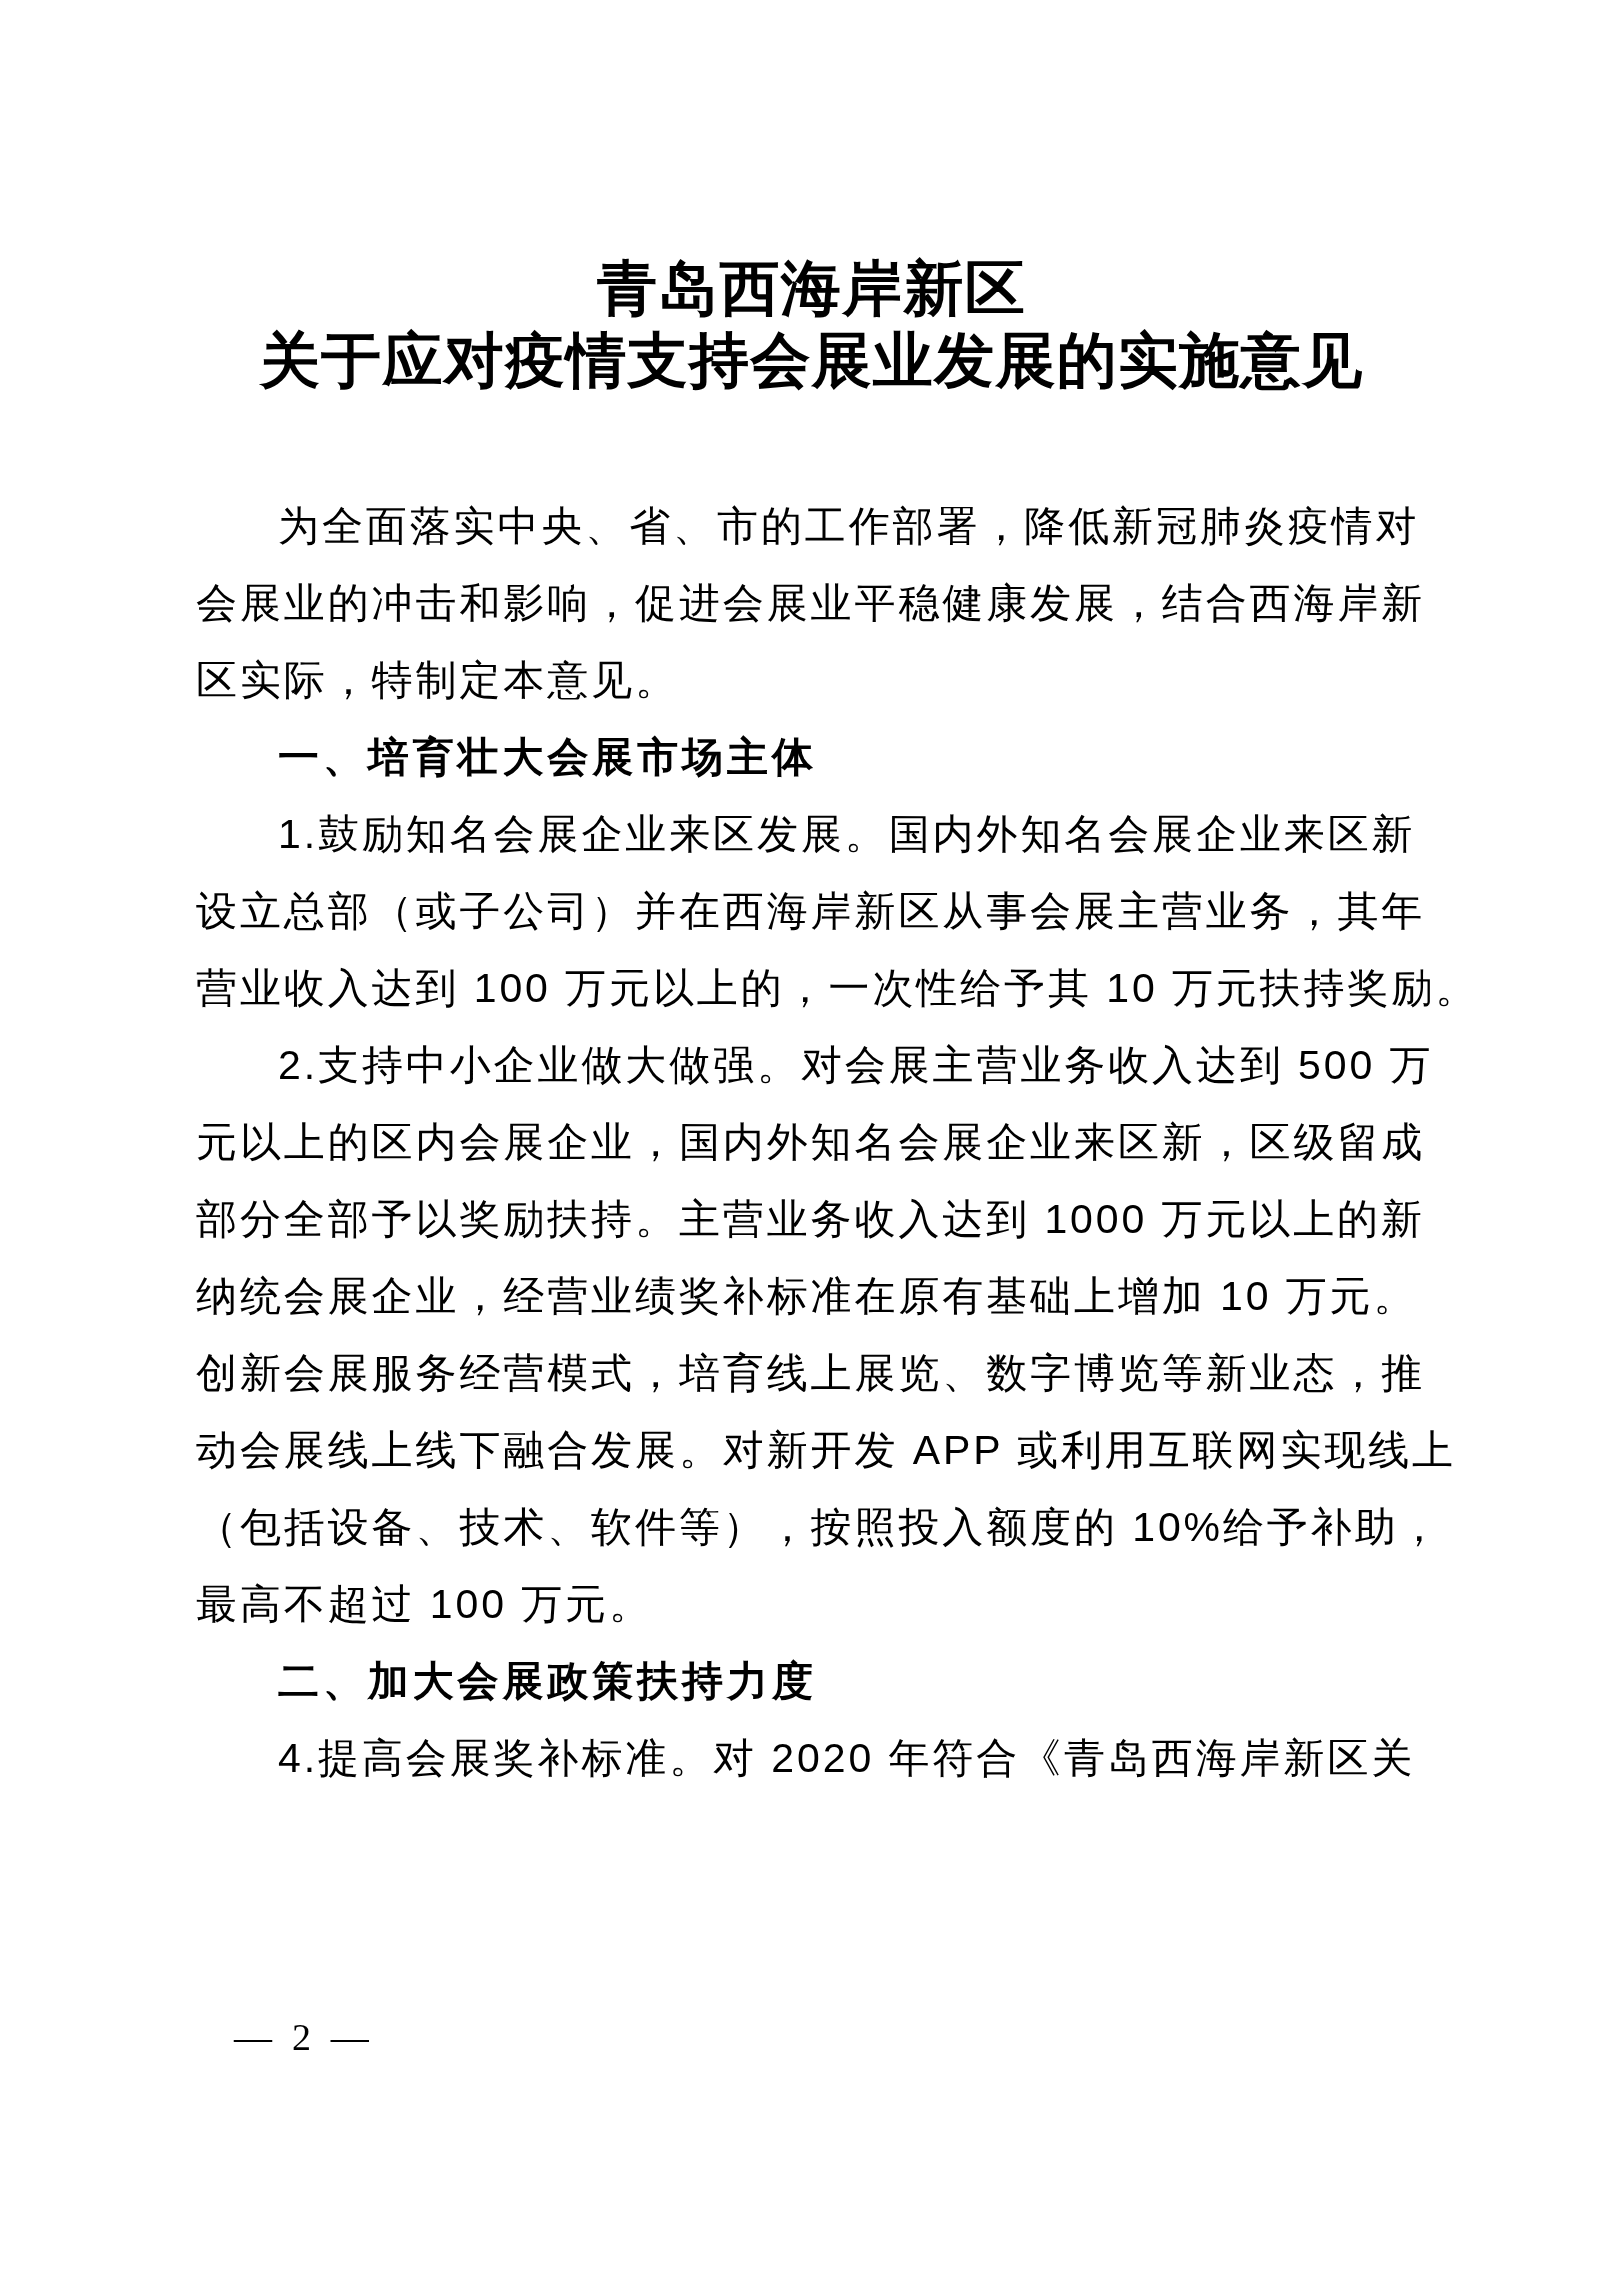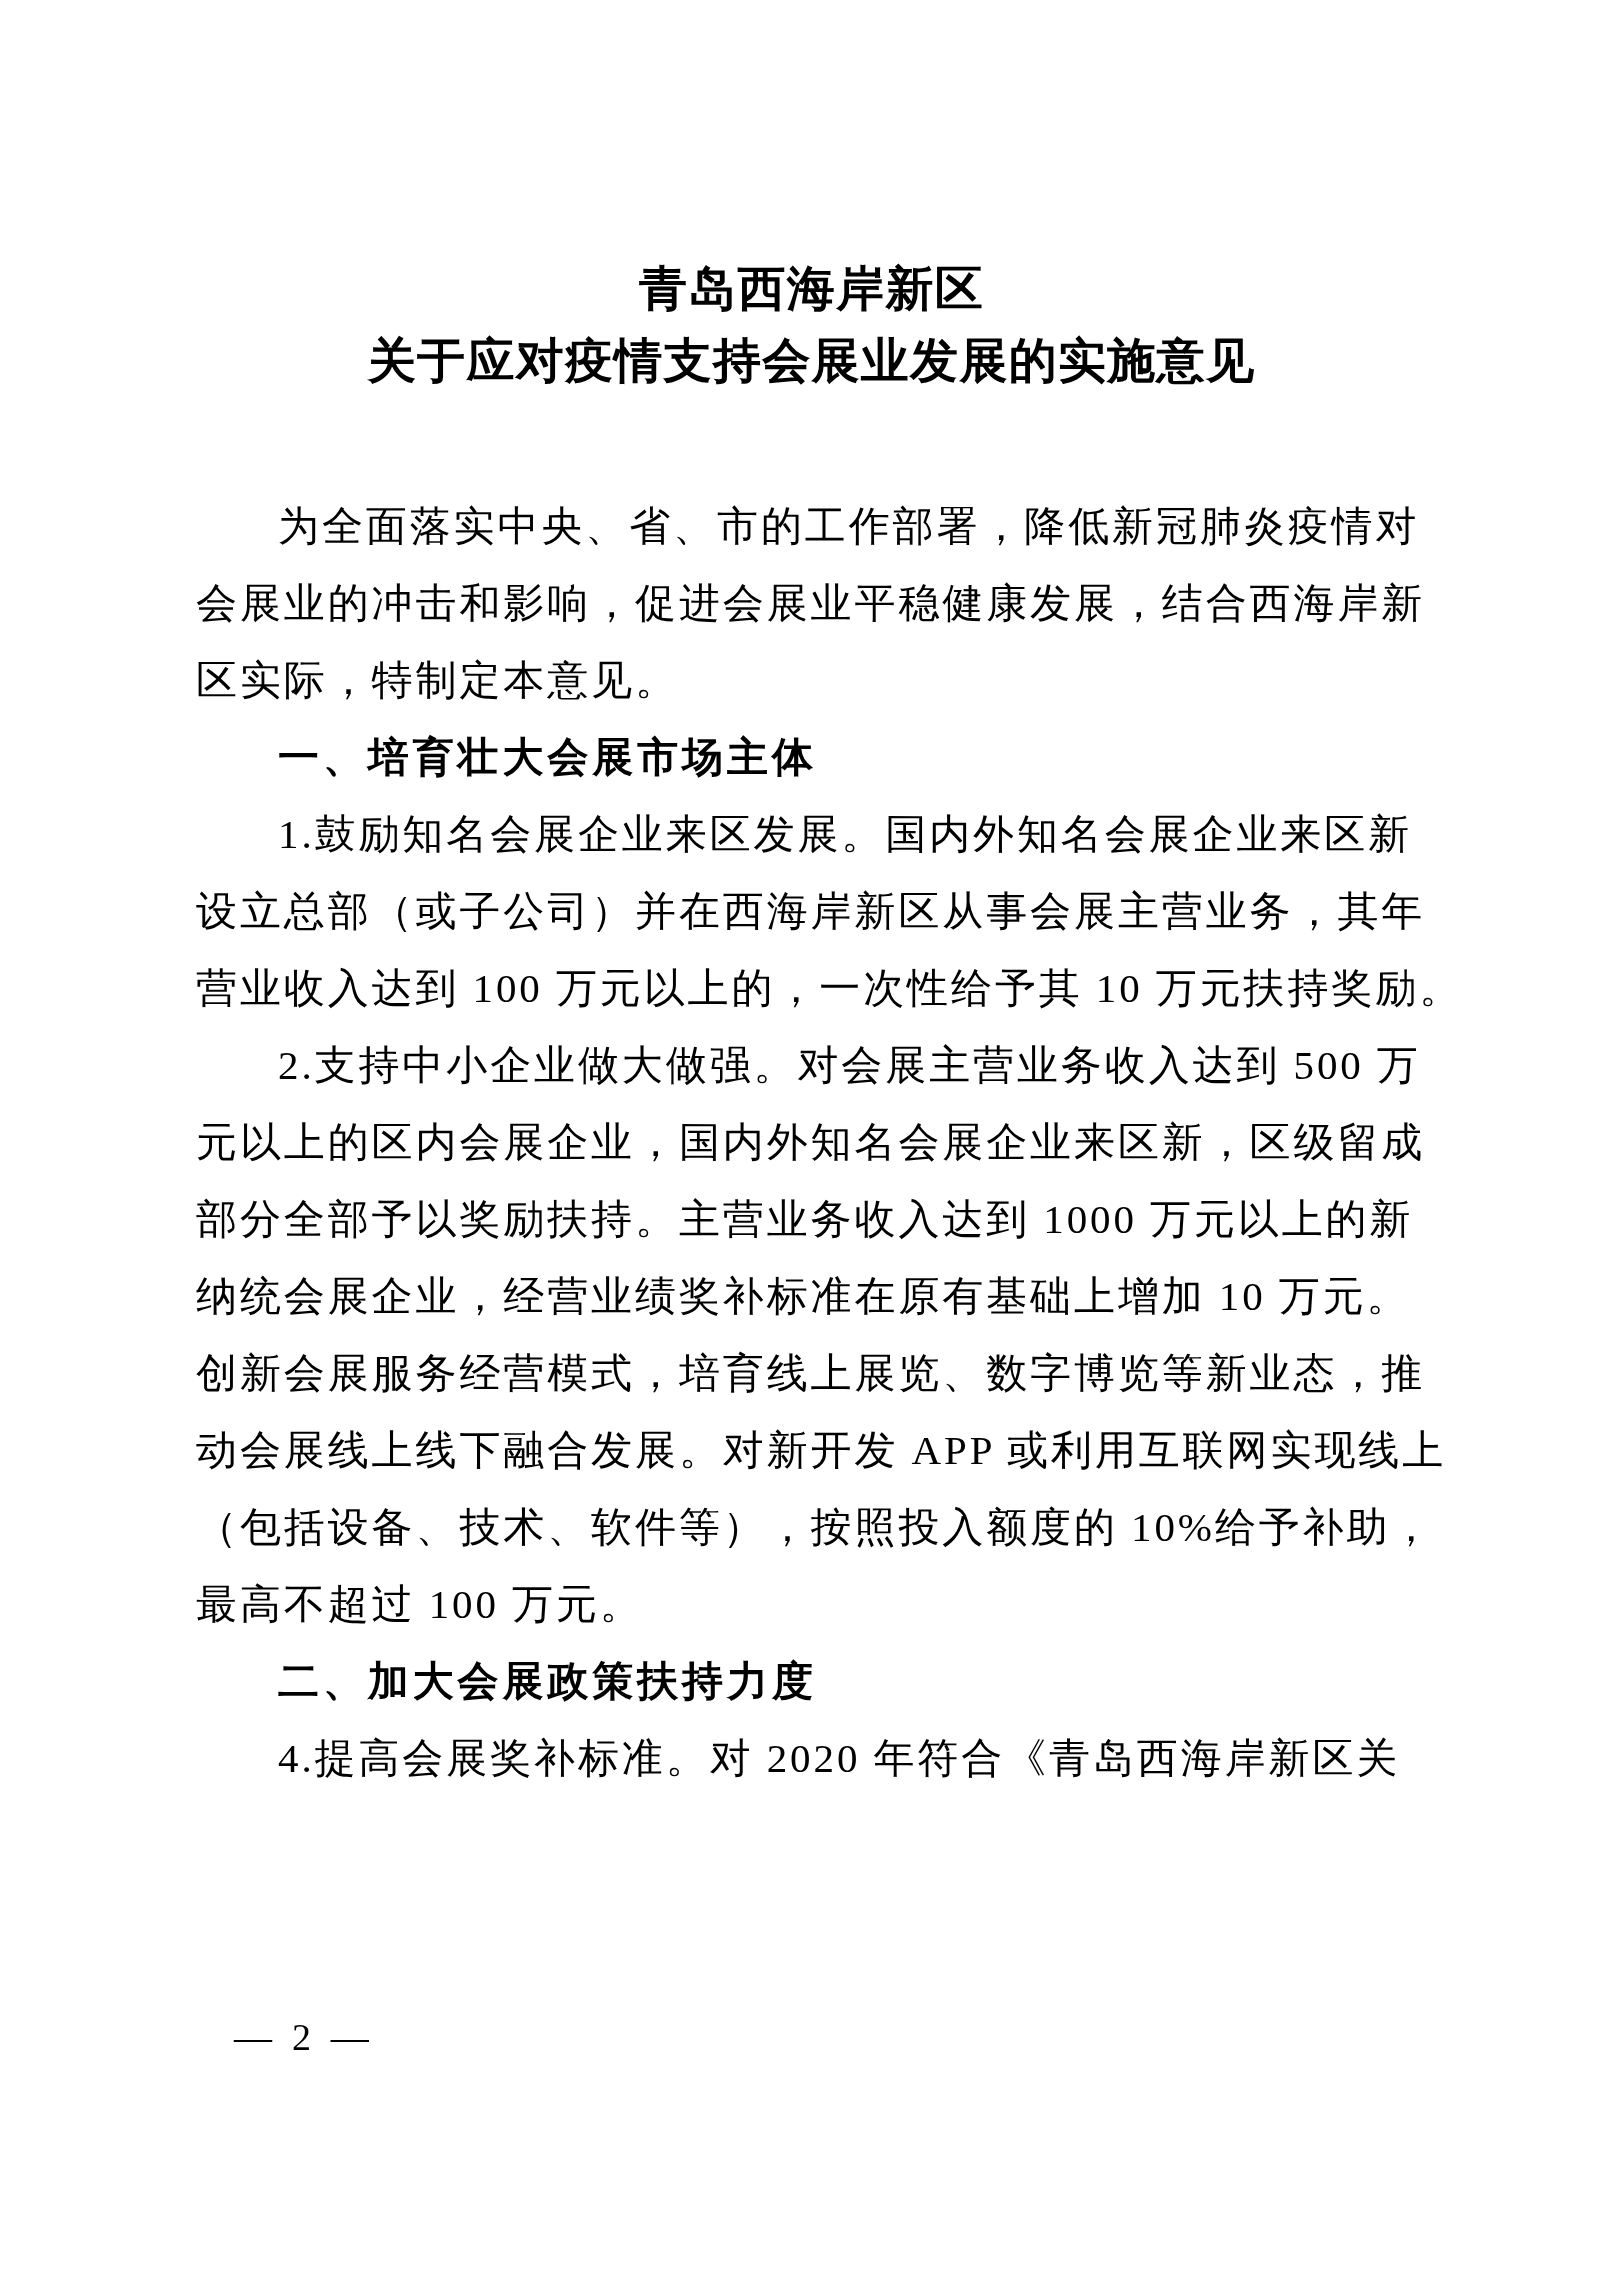--- a/index.html
+++ b/index.html
@@ -18,38 +18,38 @@
   }
   .titles {
     position: absolute;
     top: 253px;
     left: 0;
     right: 0;
     text-align: center;
     font-weight: bold;
   }
   .title-line {
-    font-size: 48px;
+    font-size: 60px;
     line-height: 72px;
     letter-spacing: 1.3px;
     font-family: "Liberation Serif", serif;
   }
   .body-block {
     position: absolute;
     top: 488px;
     left: 196px;
     width: 1235px;
   }
   .line {
     height: 77px;
     line-height: 77px;
     font-size: 41px;
     letter-spacing: 2.9px;
     white-space: nowrap;
-    font-family: Liberation Serif, serif;
+    font-family: Liberation Sans, sans-serif;
   }
   .indent {
     text-indent: 82px;
   }
   .heading {
     font-family: "Liberation Sans", sans-serif;
     font-weight: bold;
     letter-spacing: 3.9px;
   }
   .footer {

